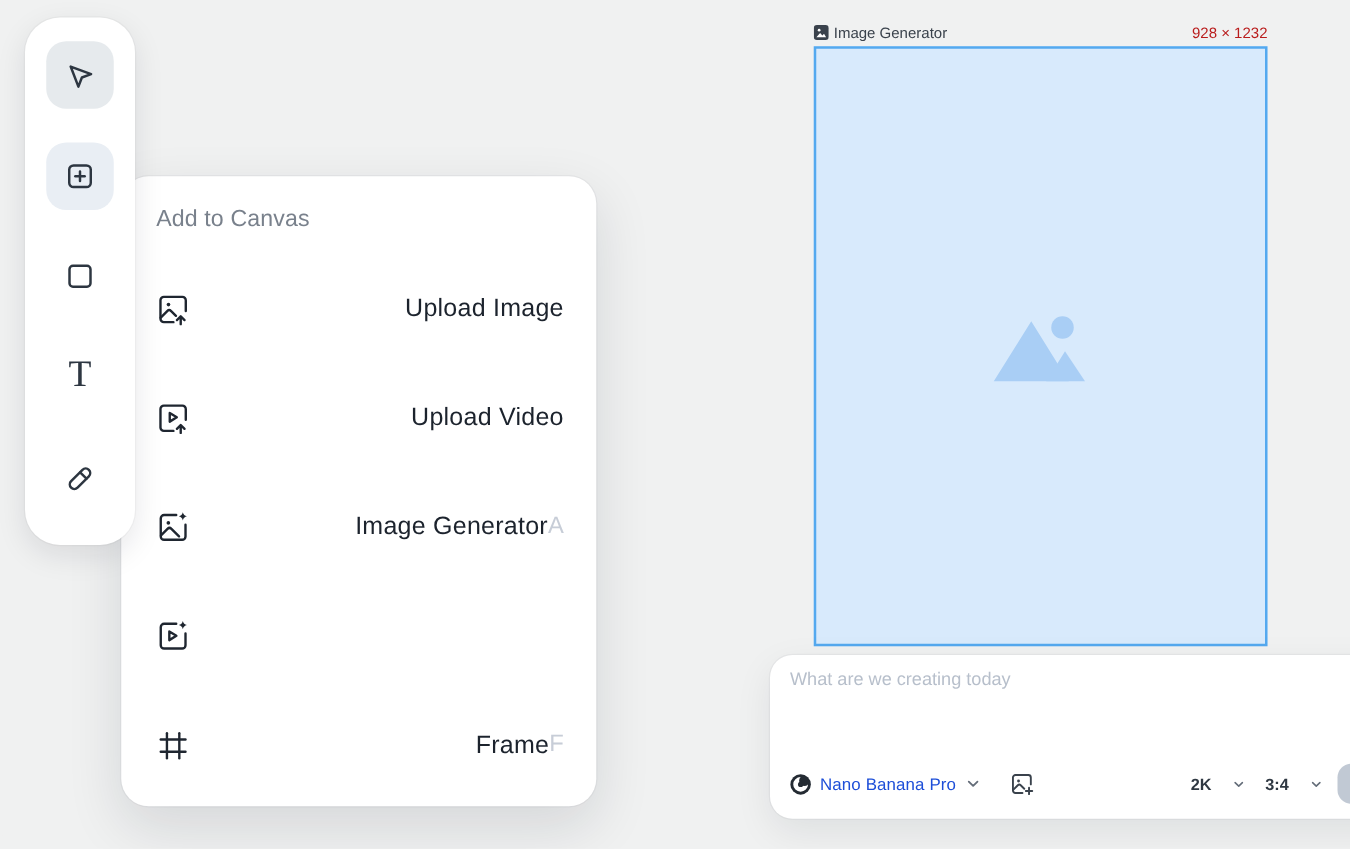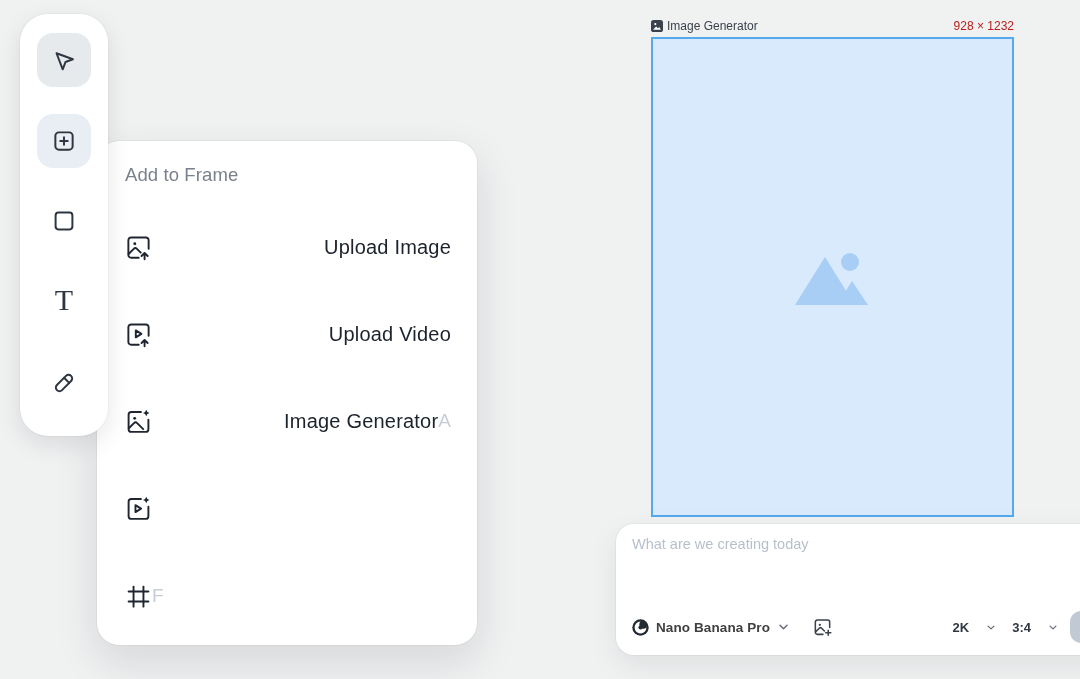--- a/index.html
+++ b/index.html
@@ -72,21 +72,21 @@
     position: absolute; left: 16px; top: 12px; right: 16px; height: 72px;
     border: none; outline: none; resize: none; background: transparent;
     font-family: "Liberation Sans", sans-serif; font-size: 14.5px; color: #333b46;
   }
   .prompt-input::placeholder { color: #b7bfcb; opacity: 1; }
   .prompt-controls {
     position: absolute; left: 16px; right: 9px; bottom: 12px; height: 32px;
     display: flex; align-items: center;
   }
   .model-select { display: flex; align-items: center; gap: 7px; cursor: pointer; }
-  .model-name { font-size: 13.5px; font-weight: 700; color: #404040; letter-spacing: 0.1px; }
+  .model-name { font-size: 13.5px; font-weight: 400; color: #1d4ed8; letter-spacing: 0.1px; }
   .chev { margin-left: 2px; display: flex; align-items: center; }
   .attach-btn {
     margin-left: 24px; background: none; border: none; cursor: pointer;
     display: flex; align-items: center; padding: 0;
   }
   .spacer { flex: 1 1 auto; }
   .dd-chip { display: flex; align-items: center; gap: 16px; cursor: pointer; }
   .dd-label { font-size: 13px; font-weight: 600; color: #2f3842; }
   .dd-gap-a { margin-right: 17px; }
   .dd-gap-b { margin-right: 13px; }
@@ -173,21 +173,21 @@
       <button class="generate-btn">
         <svg width="11" height="14" viewBox="0 0 11 14">
           <path d="M6.6 0.6 L1.2 7.4 H4.6 L3.8 13.2 L9.8 6.1 H6.1 L7.6 0.6 Z" fill="#ffffff"></path>
         </svg>
         <span class="generate-count">0</span>
       </button>
     </div>
   </div>
 
   <div class="add-menu">
-    <div class="add-menu-title">Add to Frame</div>
+    <div class="add-menu-title">Add to Canvas</div>
 
     <div class="menu-item" style="top:86px">
       <span class="mi-icon">
         <svg width="27" height="27" viewBox="0 0 24 24" fill="none" stroke="#1f2630" stroke-width="1.7" stroke-linecap="round" stroke-linejoin="round">
           <path d="M21 13.2 V5.5 A2.4 2.4 0 0 0 18.6 3.1 H5.4 A2.4 2.4 0 0 0 3 5.5 V18.7 A2.4 2.4 0 0 0 5.4 21.1 H12.2"></path>
           <circle cx="8.7" cy="8.6" r="1.3" fill="#1f2630" stroke="none"></circle>
           <path d="M3.2 17.8 l4.6-4.6 a2 2 0 0 1 2.8 0 l3.4 3.4"></path>
           <path d="M14.7 19.6 L17.4 16.9 L20.1 19.6 M17.4 17.3 V22.5"></path>
         </svg>
       </span>
@@ -233,20 +233,21 @@
 
     <div class="menu-item" style="top:435px">
       <span class="mi-icon">
         <svg width="27" height="27" viewBox="0 0 24 24" fill="none" stroke="#1f2630" stroke-width="1.7" stroke-linecap="round" stroke-linejoin="round">
           <line x1="7.6" y1="3.2" x2="7.6" y2="21"></line>
           <line x1="16.4" y1="3.2" x2="16.4" y2="21"></line>
           <line x1="3.2" y1="7.6" x2="20.8" y2="7.6"></line>
           <line x1="3.2" y1="16.4" x2="20.8" y2="16.4"></line>
         </svg>
       </span>
+      <span class="mi-label">Frame</span>
       <span class="mi-shortcut">F</span>
     </div>
   </div>
 
   <div class="toolbar">
 
     <button class="tool-btn hl-select" style="top:19px">
       <svg width="28" height="28" viewBox="0 0 24 24" fill="none" stroke="#2d3641" stroke-width="1.7" stroke-linejoin="round">
         <path d="M5.6 6.2 L19.6 11.4 L13.3 13.7 L10.9 20 Z"></path>
       </svg>

